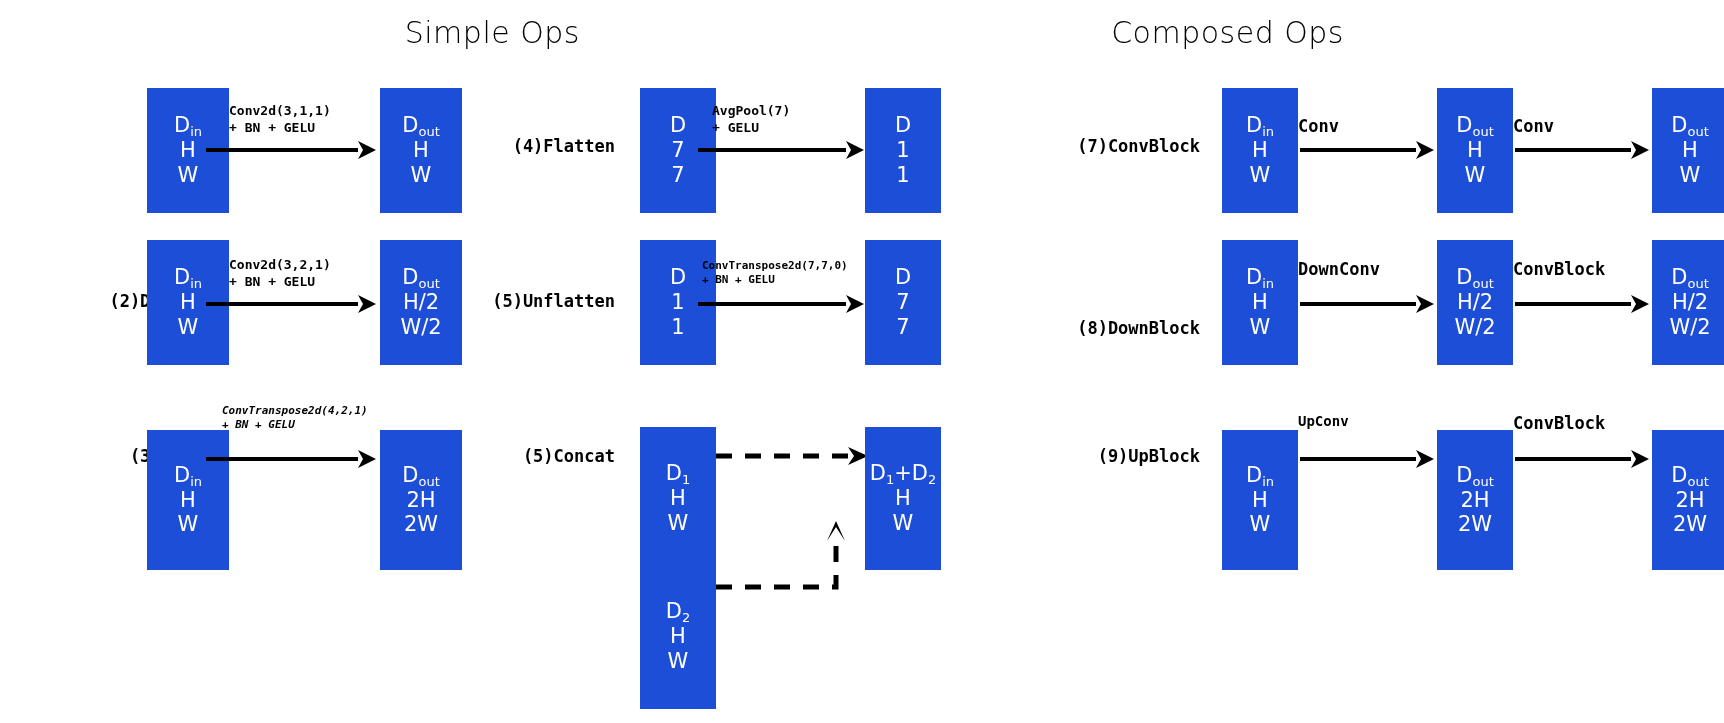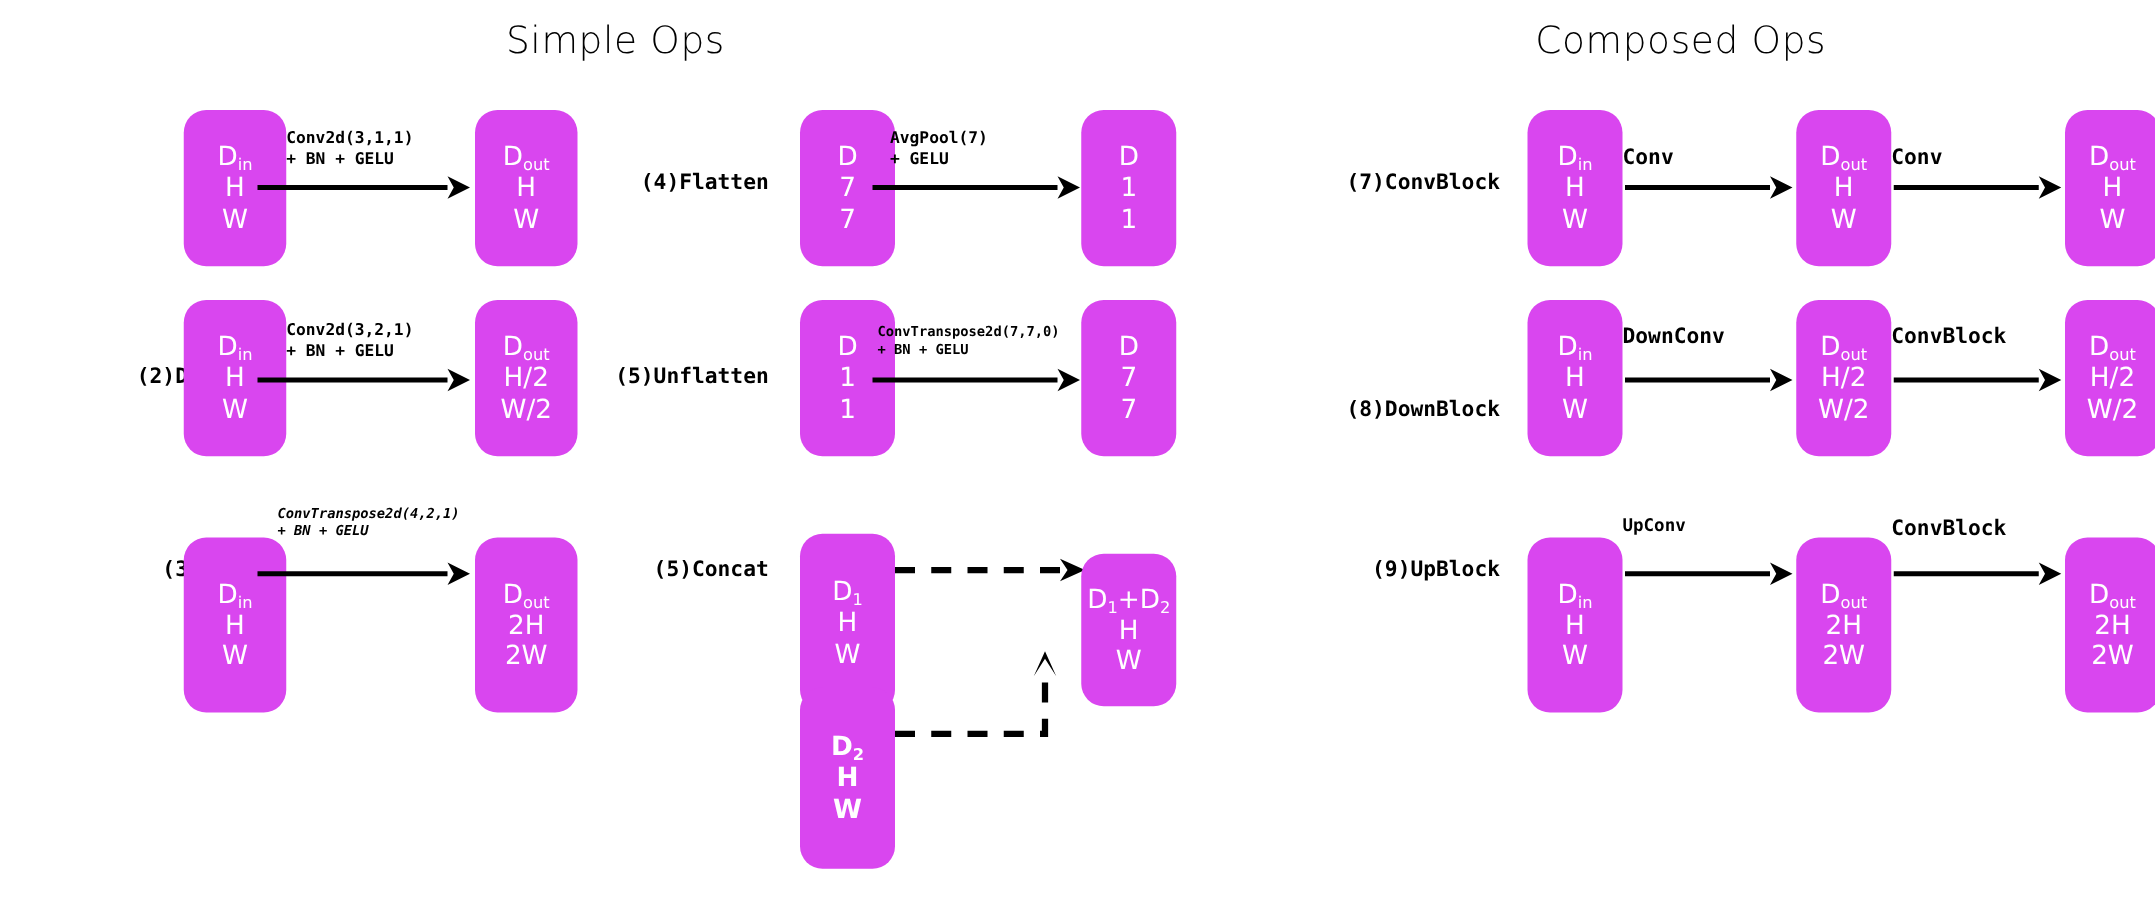--- a/index.html
+++ b/index.html
@@ -34,30 +34,29 @@
     font-weight: bold;
     font-size: 17px;
     color: #000000;
     white-space: nowrap;
     text-align: right;
   }
 
   
   .block {
     position: absolute;
-    background: #d946ef;
+    background: #1d4ed8;
     display: flex;
     flex-direction: column;
     align-items: center;
     justify-content: center;
     color: #ffffff;
     font-family: "DejaVu Sans", sans-serif;
     font-weight: 400;
     line-height: 1.18;
-    border-radius: 18px;
   }
   .block .ln {
     font-size: 21px;
     white-space: nowrap;
     display: block;
     text-align: center;
   }
   .block .ln sub {
     font-size: 13px;
     vertical-align: baseline;
@@ -84,21 +83,21 @@
     line-height: 1.3;
   }
   .arrow-label .l1 { display: block; }
   .arrow-label .l2 { display: block; }
 </style>
 </head>
 <body>
 
 <div class="section-title" style="left:280px; top:15px; width:300px;">Simple Ops</div>
 
-<div class="section-title" style="left:1161px; top:15px; width:300px;">Composed Ops</div>
+<div class="section-title" style="left:1044px; top:15px; width:300px;">Composed Ops</div>
 
 <div class="op-label" style="left:0px; top:136px; width:222px;">(1)Conv</div>
 
 <div class="block" style="left:147px; top:88px; width:82px; height:125px;">
   <span class="ln">D<sub>in</sub></span>
   <span class="ln">H</span>
   <span class="ln">W</span>
 </div>
 
 <div class="arrow-label" style="left:229px; top:103px; width:155px; font-size:13px;">
@@ -224,41 +223,41 @@
 </div>
 
 <div class="op-label" style="left:440px; top:446px; width:175px;">(5)Concat</div>
 
 <div class="block" style="left:640px; top:427px; width:76px; height:143px;">
   <span class="ln">D<sub>1</sub></span>
   <span class="ln">H</span>
   <span class="ln">W</span>
 </div>
 
-<div class="block" style="left:640px; top:550px; width:76px; height:145px;font-weight:bold;">
+<div class="block" style="left:640px; top:564px; width:76px; height:145px;">
   <span class="ln">D<sub>2</sub></span>
   <span class="ln">H</span>
   <span class="ln">W</span>
 </div>
 
 <div class="arrow-wrap" style="left:716px; top:444px;">
   <svg width="152" height="24" viewBox="0 0 152 24">
     <line x1="0" y1="12" x2="132" y2="12" stroke="#000" stroke-width="5" stroke-dasharray="16,13"></line>
     <polygon points="132,3 152,12 132,21 138,12" fill="#000"></polygon>
   </svg>
 </div>
 
 <div class="arrow-wrap" style="left:716px; top:515px;">
   <svg width="152" height="80" viewBox="0 0 152 80">
     <path d="M0,72 L120,72 L120,26" stroke="#000" stroke-width="5" fill="none" stroke-dasharray="16,13"></path>
     <polygon points="111,26 120,6 129,26 120,12" fill="#000"></polygon>
   </svg>
 </div>
 
-<div class="block" style="left:865px; top:443px; width:76px; height:122px;justify-content:center;">
+<div class="block" style="left:865px; top:427px; width:76px; height:143px;justify-content:center;">
   <span class="ln">D<sub>1</sub>+D<sub>2</sub></span>
   <span class="ln">H</span>
   <span class="ln">W</span>
 </div>
 
 <div class="op-label" style="left:1000px; top:136px; width:200px;">(7)ConvBlock</div>
 
 <div class="block" style="left:1222px; top:88px; width:76px; height:125px;">
   <span class="ln">D<sub>in</sub></span>
   <span class="ln">H</span>

